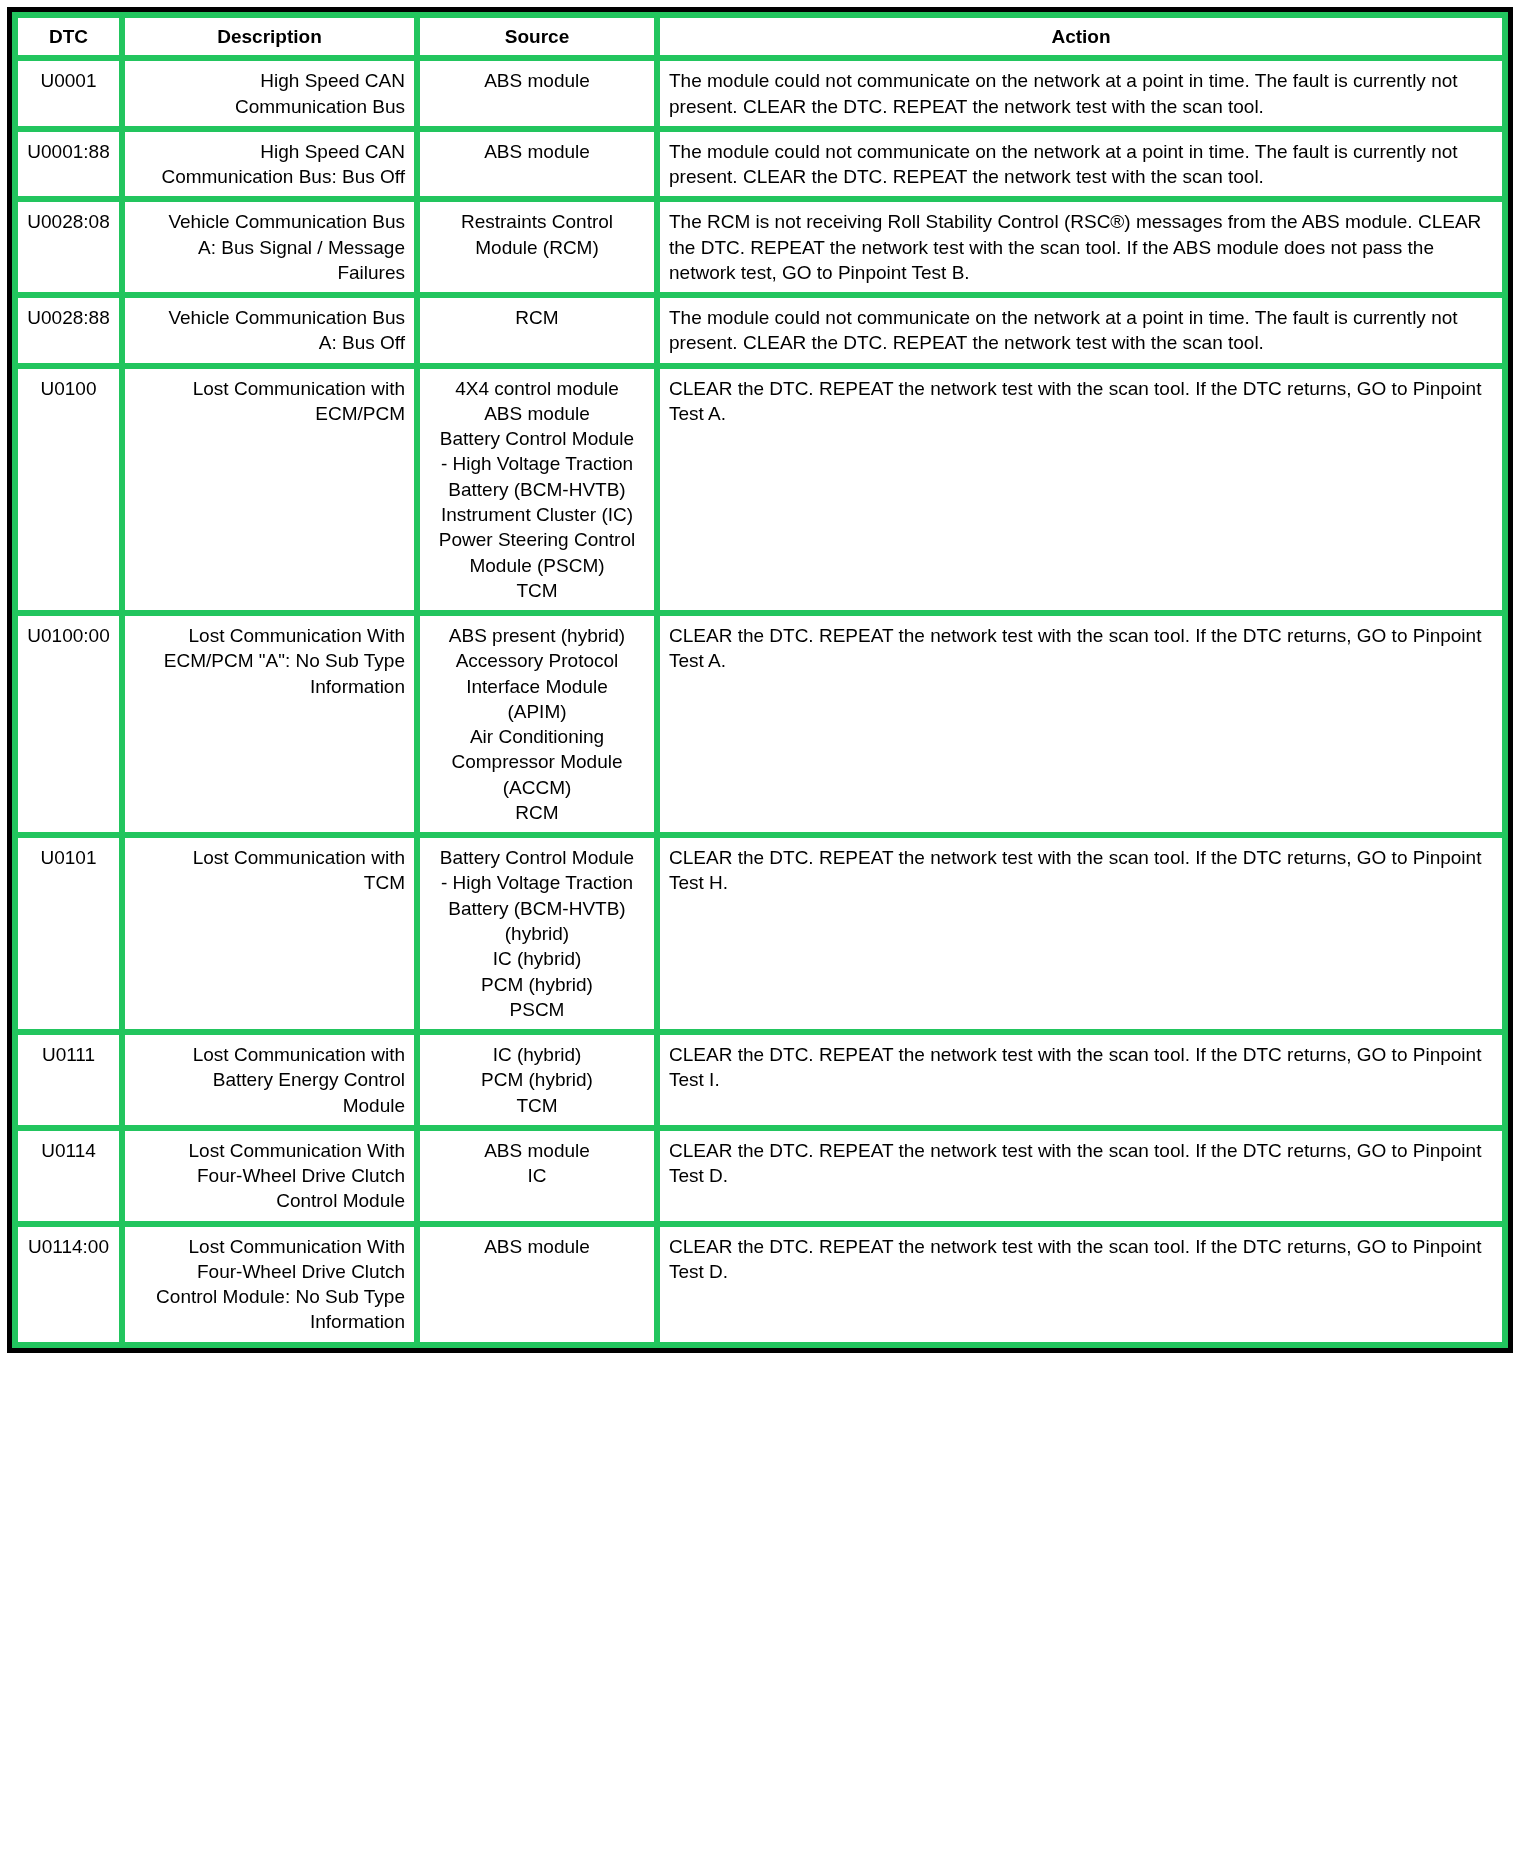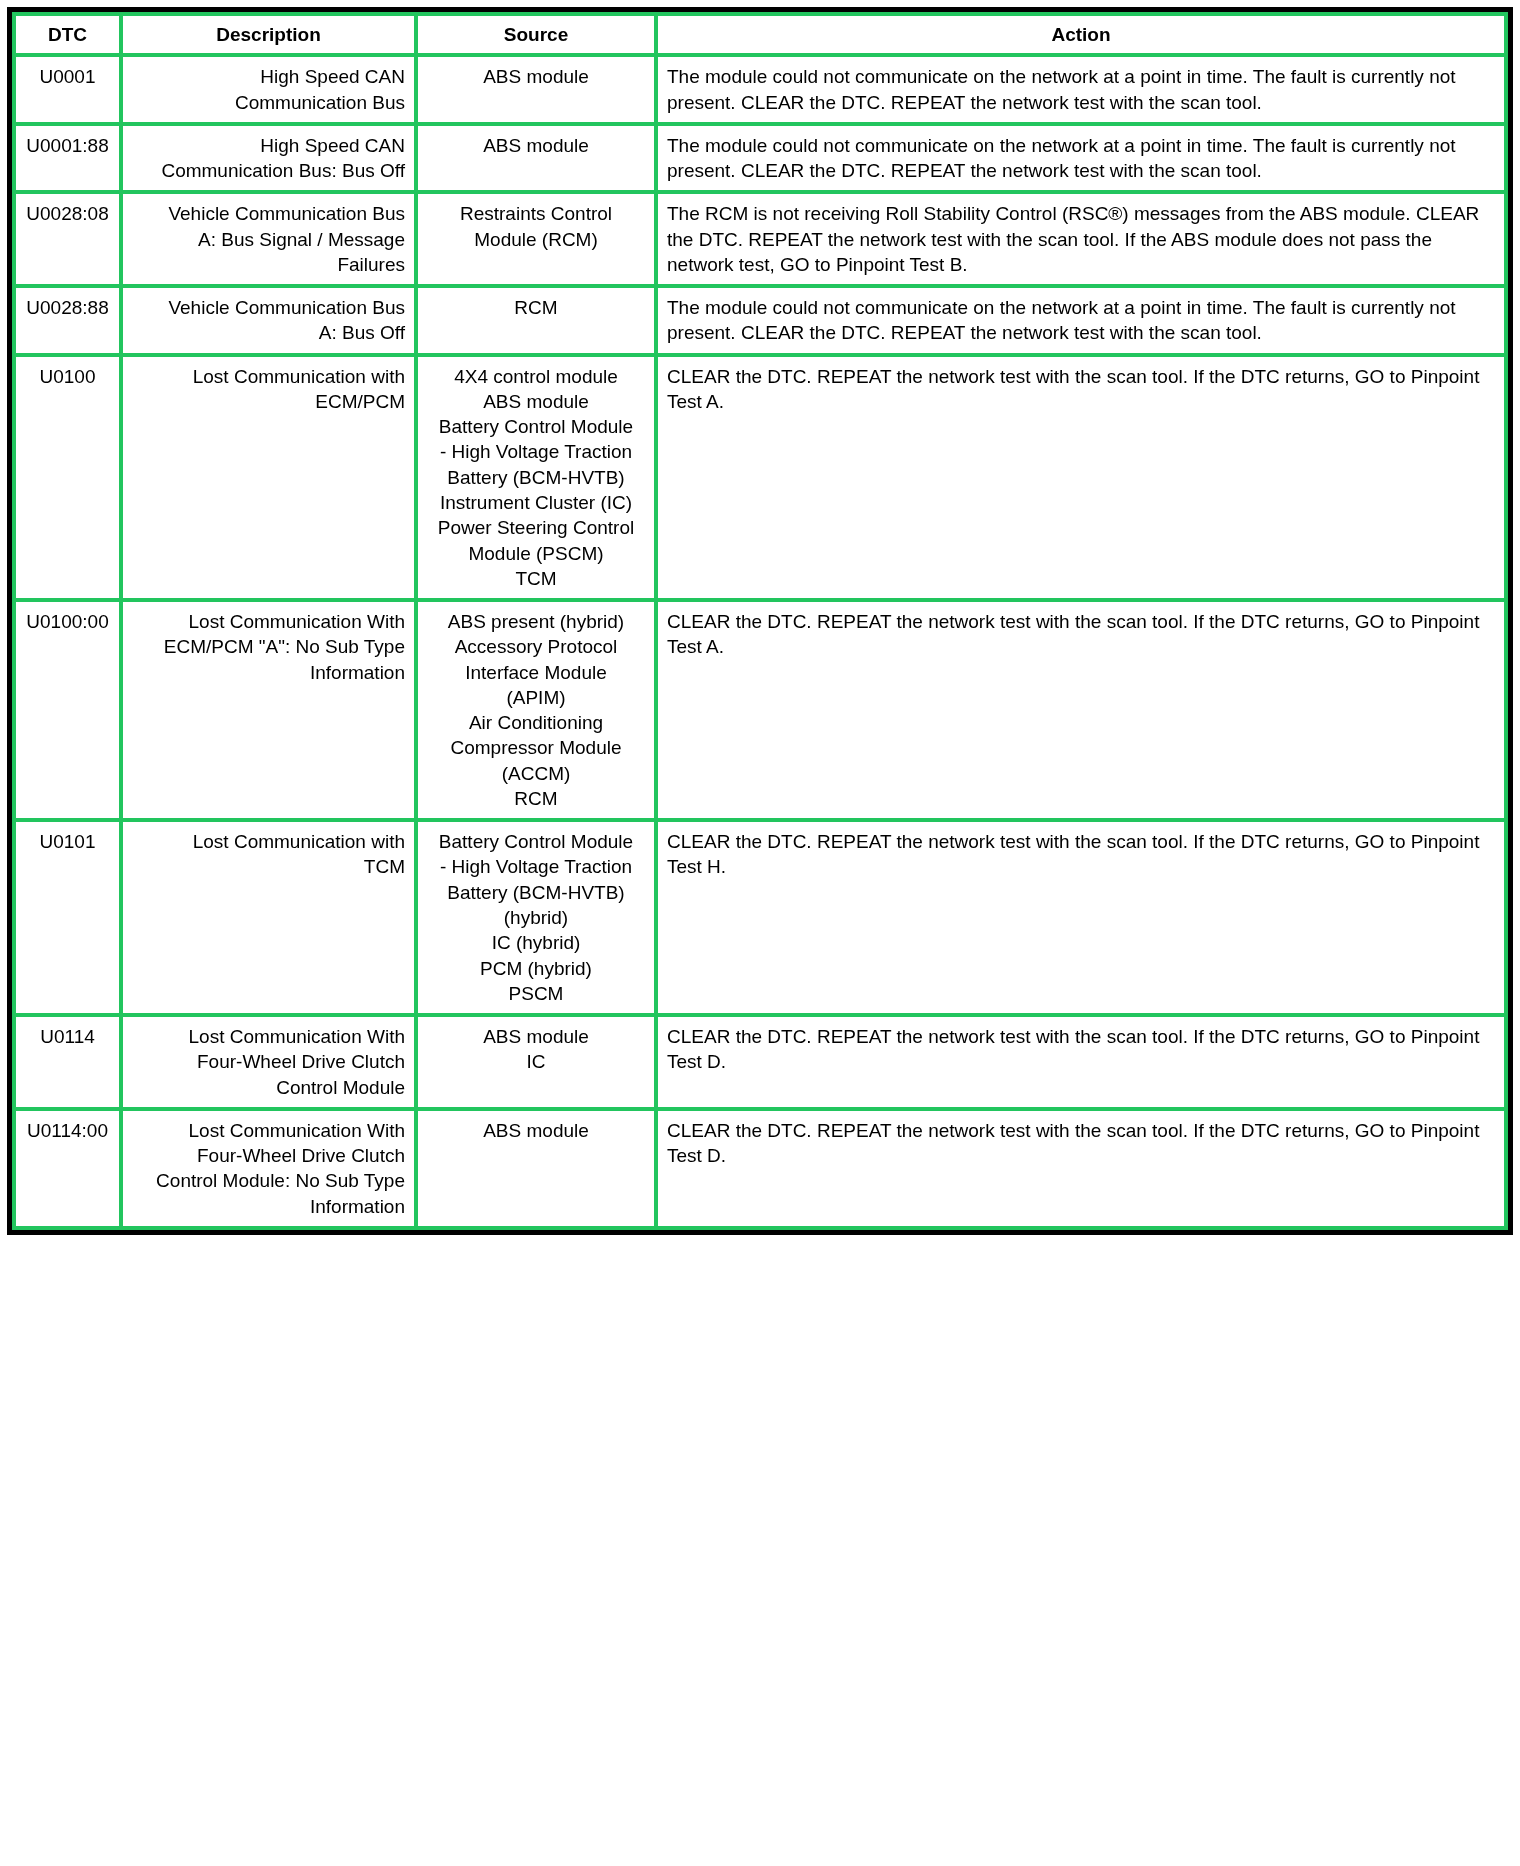--- a/index.html
+++ b/index.html
@@ -18,21 +18,21 @@
   table.dtc-table {
     border-collapse: collapse;
     width: 100%;
     table-layout: fixed;
     font-size: 19px;
     line-height: 1.33;
     color: #000;
   }
   table.dtc-table th,
   table.dtc-table td {
-    border: 4px solid #22c55e;
+    border: 6px solid #22c55e;
     vertical-align: top;
     padding: 7px 9px;
     overflow-wrap: break-word;
   }
   table.dtc-table th {
     font-weight: bold;
     text-align: center;
     padding: 6px 4px;
     font-size: 19px;
   }
@@ -140,20 +140,30 @@
     <td class="cell-source">Battery Control Module
 - High Voltage Traction
 Battery (BCM-HVTB)
 (hybrid)
 IC (hybrid)
 PCM (hybrid)
 PSCM</td>
     <td class="cell-action">CLEAR the DTC. REPEAT the network test with the scan tool. If the DTC returns, GO to Pinpoint Test H.</td>
   </tr>
         <tr>
+    <td class="cell-dtc">U0111</td>
+    <td class="cell-description">Lost Communication with
+Battery Energy Control
+Module</td>
+    <td class="cell-source">IC (hybrid)
+PCM (hybrid)
+TCM</td>
+    <td class="cell-action">CLEAR the DTC. REPEAT the network test with the scan tool. If the DTC returns, GO to Pinpoint Test I.</td>
+  </tr>
+        <tr>
     <td class="cell-dtc">U0114</td>
     <td class="cell-description">Lost Communication With
 Four-Wheel Drive Clutch
 Control Module</td>
     <td class="cell-source">ABS module
 IC</td>
     <td class="cell-action">CLEAR the DTC. REPEAT the network test with the scan tool. If the DTC returns, GO to Pinpoint Test D.</td>
   </tr>
         <tr>
     <td class="cell-dtc">U0114:00</td>

